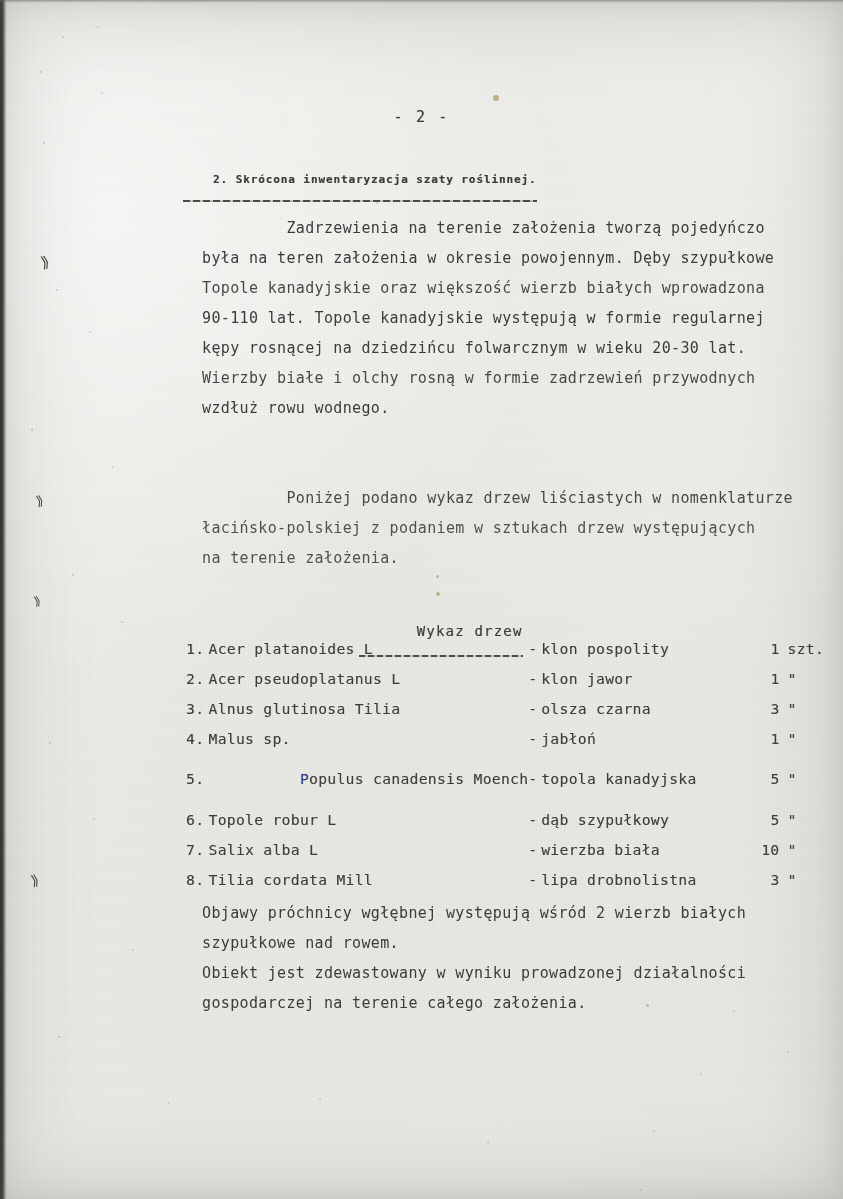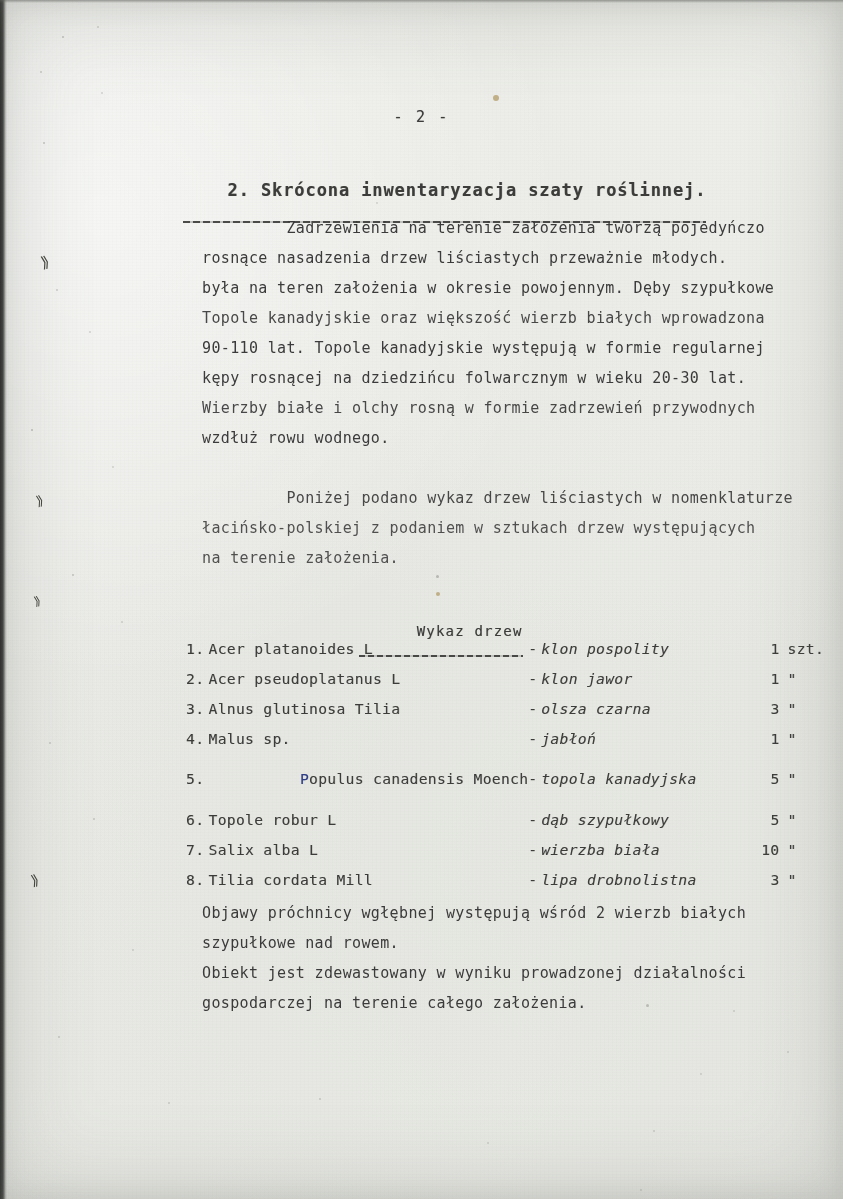--- a/index.html
+++ b/index.html
@@ -102,21 +102,21 @@
     right: 0;
     top: 108px;
     text-align: center;
     font-size: 15px;
     letter-spacing: 2.2px;
   }
 
   #section-title {
     left: 183px;
     top: 160px;
-    font-size: 17px;
+    font-size: 11px;
     font-weight: 700;
     letter-spacing: .9px;
   }
   #section-title .ul {
     display: block;
     height: 2px;
     margin-top: 1px;
     background: repeating-linear-gradient(90deg,
       rgba(45,45,43,.85) 0px, rgba(45,45,43,.85) 7px,
       rgba(45,45,43,.25) 7px, rgba(45,45,43,.25) 10px);
@@ -168,21 +168,21 @@
     padding: 0;
     height: 30px;
     vertical-align: middle;
     white-space: pre;
     color: #3c3c3a;
     text-shadow: 0.4px 0.3px 0 rgba(60,60,58,.30);
   }
   .col-num   { width: 26px; }
   .col-latin { width: 275px; }
   .col-dash  { width: 16px; }
-  .col-pol   { width: 255px; font-style: italic; }
+  .col-pol   { width: 255px; }
   .col-qty   { width: 36px; text-align: right; }
   .col-unit  { width: 40px; padding-left: 8px !important; }
 
   .blue-ink {
     color: #2f3f86;
     text-shadow: 0.4px 0.3px 0 rgba(47,63,134,.45);
   }
 
   
   .fade-1 { opacity: .93; }
@@ -236,21 +236,20 @@
 
   <div class="typed" id="page-header">- 2 -</div>
 
   <div class="typed" id="section-title">
     <span>2. Skrócona inwentaryzacja szaty roślinnej.</span>
     <span class="ul"></span>
   </div>
 
   <div class="para" id="para-1">
     <span class="ln">         Zadrzewienia na terenie założenia tworzą pojedyńczo</span>
-    <span class="ln">rosnące nasadzenia drzew liściastych przeważnie młodych.</span>
     <span class="ln">była na teren założenia w okresie powojennym. Dęby szypułkowe</span>
     <span class="ln fade-1">Topole kanadyjskie oraz większość wierzb białych wprowadzona</span>
     <span class="ln">90-110 lat. Topole kanadyjskie występują w formie regularnej</span>
     <span class="ln">kępy rosnącej na dziedzińcu folwarcznym w wieku 20-30 lat.</span>
     <span class="ln fade-1">Wierzby białe i olchy rosną w formie zadrzewień przywodnych</span>
     <span class="ln">wzdłuż rowu wodnego.</span>
   </div>
 
   <div class="para" id="para-2">
     <span class="ln fade-1">         Poniżej podano wykaz drzew liściastych w nomenklaturze</span>

